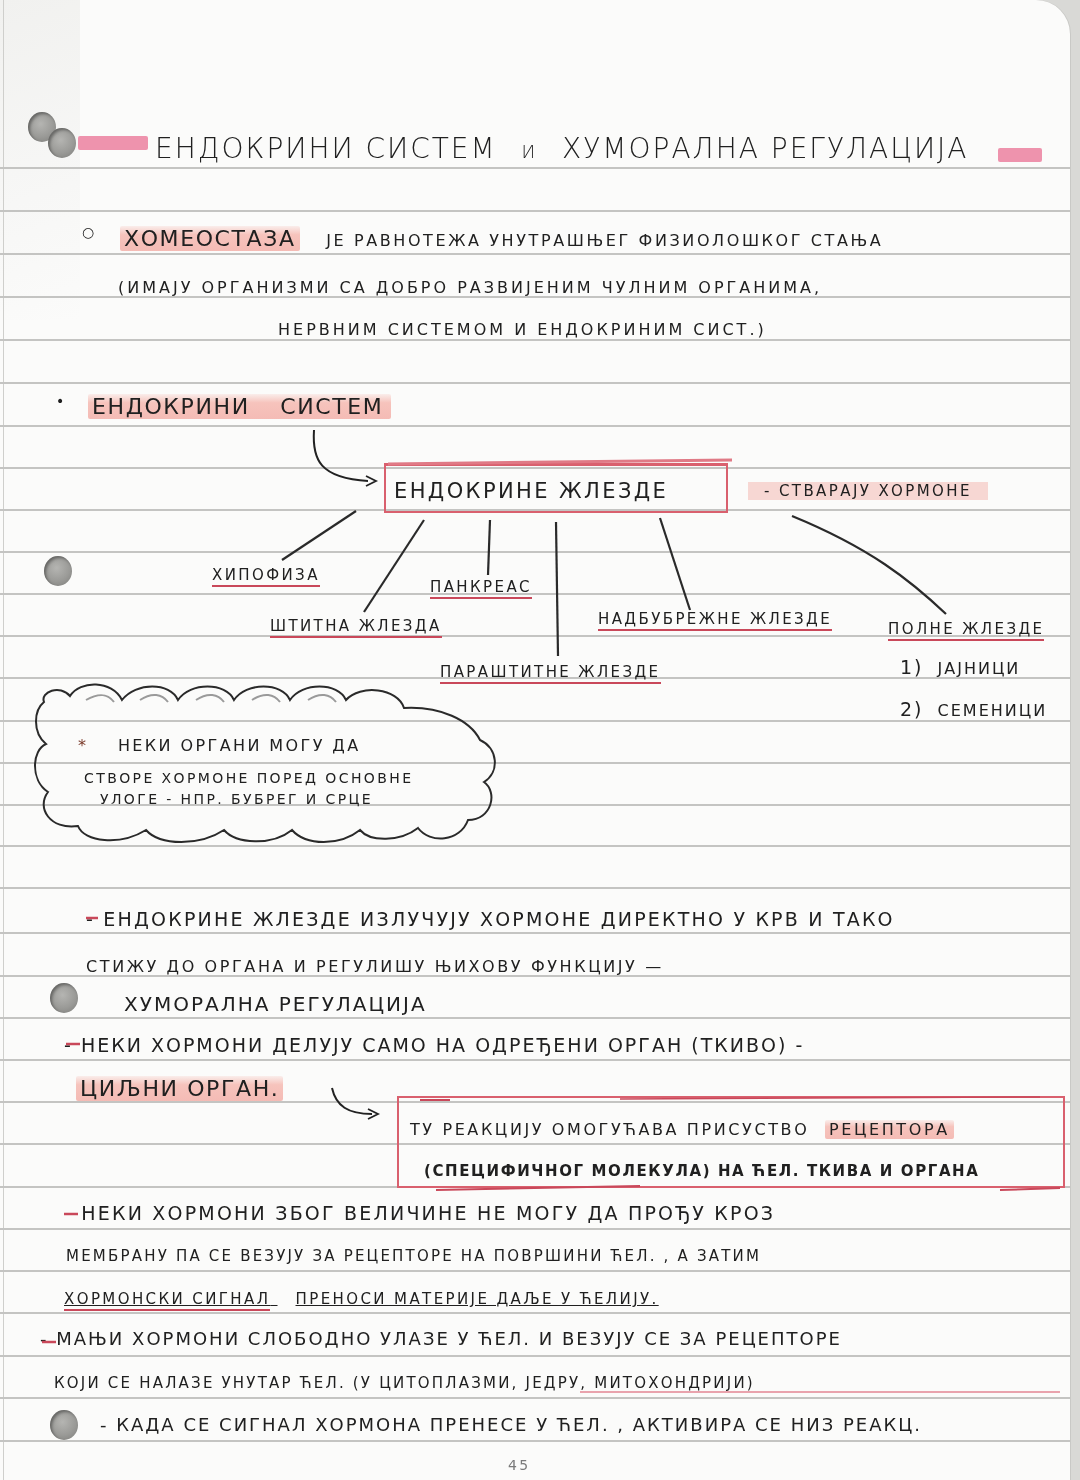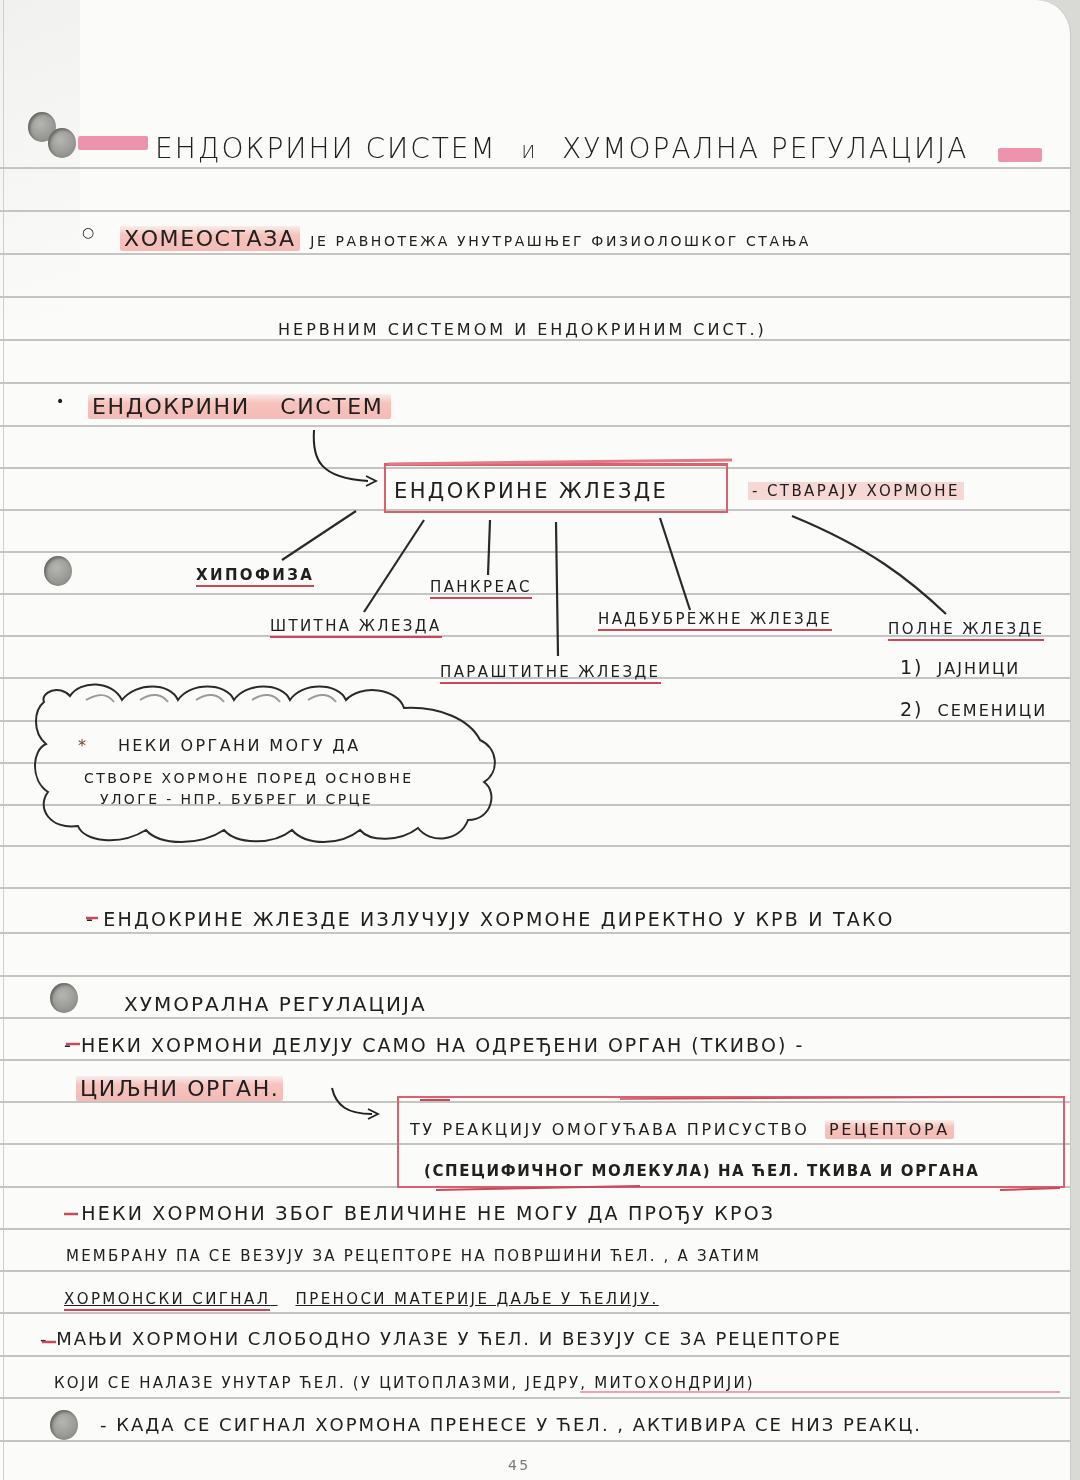--- a/index.html
+++ b/index.html
@@ -103,36 +103,37 @@
   <div class="hw title" style="left:155px; top:132px;">
     <span>ЕНДОКРИНИ СИСТЕМ</span>
     <span style="font-size:18px; margin:0 14px;">и</span>
     <span>ХУМОРАЛНА РЕГУЛАЦИЈА</span>
   </div>
   <div class="pink-bar" style="left:998px; top:148px; width:44px;"></div>
 
   <div class="hw med" style="left:82px; top:224px; font-size:14px;">○</div>
   <div class="hw big" style="left:120px; top:226px;">
     <span class="hl">ХОМЕОСТАЗА</span>
-    <span class="small" style="font-size:14px; margin-left:2px; letter-spacing:2.6px;">ЈЕ РАВНОТЕЖА УНУТРАШЊЕГ ФИЗИОЛОШКОГ СТАЊА</span>
-  </div>
+    <span class="small" style="font-size:16px; margin-left:18px; letter-spacing:2.6px;">ЈЕ РАВНОТЕЖА УНУТРАШЊЕГ ФИЗИОЛОШКОГ СТАЊА</span>
+  </div>
+  <div class="hw small" style="left:118px; top:278px; font-size:16px; letter-spacing:3px;">(ИМАЈУ ОРГАНИЗМИ СА ДОБРО РАЗВИЈЕНИМ ЧУЛНИМ ОРГАНИМА,</div>
   <div class="hw small" style="left:278px; top:320px; font-size:16px; letter-spacing:3px;">НЕРВНИМ СИСТЕМОМ И ЕНДОКРИНИМ СИСТ.)</div>
 
   <div class="hw med" style="left:56px; top:393px; font-size:14px;">•</div>
   <div class="hw big" style="left:88px; top:394px;">
     <span class="hl" style="padding-right:8px; word-spacing:22px;">ЕНДОКРИНИ СИСТЕМ</span>
   </div>
 
   <div class="box-red" style="left:384px; top:463px; width:344px; height:50px;"></div>
   <div class="hw big" style="left:394px; top:479px; font-size:21px; letter-spacing:2.4px;">ЕНДОКРИНЕ ЖЛЕЗДЕ</div>
   <div class="hw small" style="left:748px; top:482px;">
-    <span style="background:rgba(242,150,138,0.35); padding:0 4px;">- СТВАРАЈУ ХОРМОНЕ</span>
-  </div>
-
-  <div class="hw small ul-red" style="left:196px; top:566px;font-weight:bold;">ХИПОФИЗА</div>
+    <span style="background:rgba(242,150,138,0.35); padding:0 16px;">- СТВАРАЈУ ХОРМОНЕ</span>
+  </div>
+
+  <div class="hw small ul-red" style="left:212px; top:566px;">ХИПОФИЗА</div>
   <div class="hw small ul-red" style="left:254px; top:617px;margin-left:16px;">ШТИТНА ЖЛЕЗДА</div>
   <div class="hw small ul-red" style="left:430px; top:578px;">ПАНКРЕАС</div>
   <div class="hw small ul-red" style="left:440px; top:663px;">ПАРАШТИТНЕ ЖЛЕЗДЕ</div>
   <div class="hw small ul-red" style="left:598px; top:610px;">НАДБУБРЕЖНЕ ЖЛЕЗДЕ</div>
   <div class="hw small ul-red" style="left:888px; top:620px;">ПОЛНЕ ЖЛЕЗДЕ</div>
 
   <div class="hw med" style="left:900px; top:656px;">
     <span>1)</span>
     <span style="font-size:16px; margin-left:6px;">ЈАЈНИЦИ</span>
   </div>
@@ -142,20 +143,21 @@
   </div>
 
   <div class="hw small" style="left:78px; top:736px; font-size:16px;">
     <span style="color:#7a3a2a; margin-right:22px;">*</span>
     <span>НЕКИ ОРГАНИ МОГУ ДА</span>
   </div>
   <div class="hw small" style="left:84px; top:770px; font-size:14px;">СТВОРЕ ХОРМОНЕ ПОРЕД ОСНОВНЕ</div>
   <div class="hw small" style="left:100px; top:791px; font-size:14px;">УЛОГЕ - НПР. БУБРЕГ И СРЦЕ</div>
 
   <div class="hw med" style="left:86px; top:908px; letter-spacing:2.2px;">- ЕНДОКРИНЕ ЖЛЕЗДЕ ИЗЛУЧУЈУ ХОРМОНЕ ДИРЕКТНО У КРВ И ТАКО</div>
+  <div class="hw small" style="left:86px; top:957px; font-size:16px; letter-spacing:2.6px;">СТИЖУ ДО ОРГАНА И РЕГУЛИШУ ЊИХОВУ ФУНКЦИЈУ —</div>
   <div class="hw med" style="left:124px; top:992px; font-size:20px;">ХУМОРАЛНА РЕГУЛАЦИЈА</div>
 
   <div class="hw med" style="left:64px; top:1034px; font-size:19px;">- НЕКИ ХОРМОНИ ДЕЛУЈУ САМО НА ОДРЕЂЕНИ ОРГАН (ТКИВО) -</div>
   <div class="hw big" style="left:76px; top:1076px;">
     <span class="hl">ЦИЉНИ ОРГАН.</span>
   </div>
 
   <div class="box-red" style="left:397px; top:1096px; width:668px; height:92px; border-top-width:2px;"></div>
   <div class="hw small" style="left:410px; top:1120px; font-size:16px; letter-spacing:2.6px;">
     <span>ТУ РЕАКЦИЈУ ОМОГУЋАВА ПРИСУСТВО</span>

